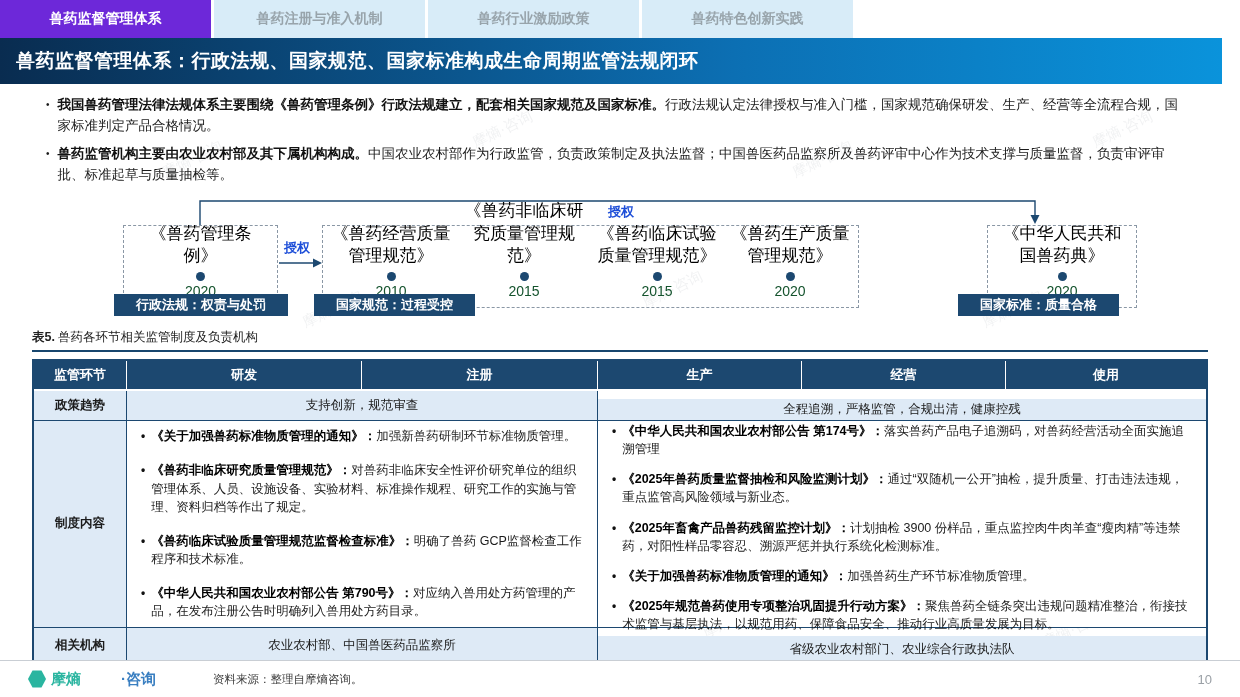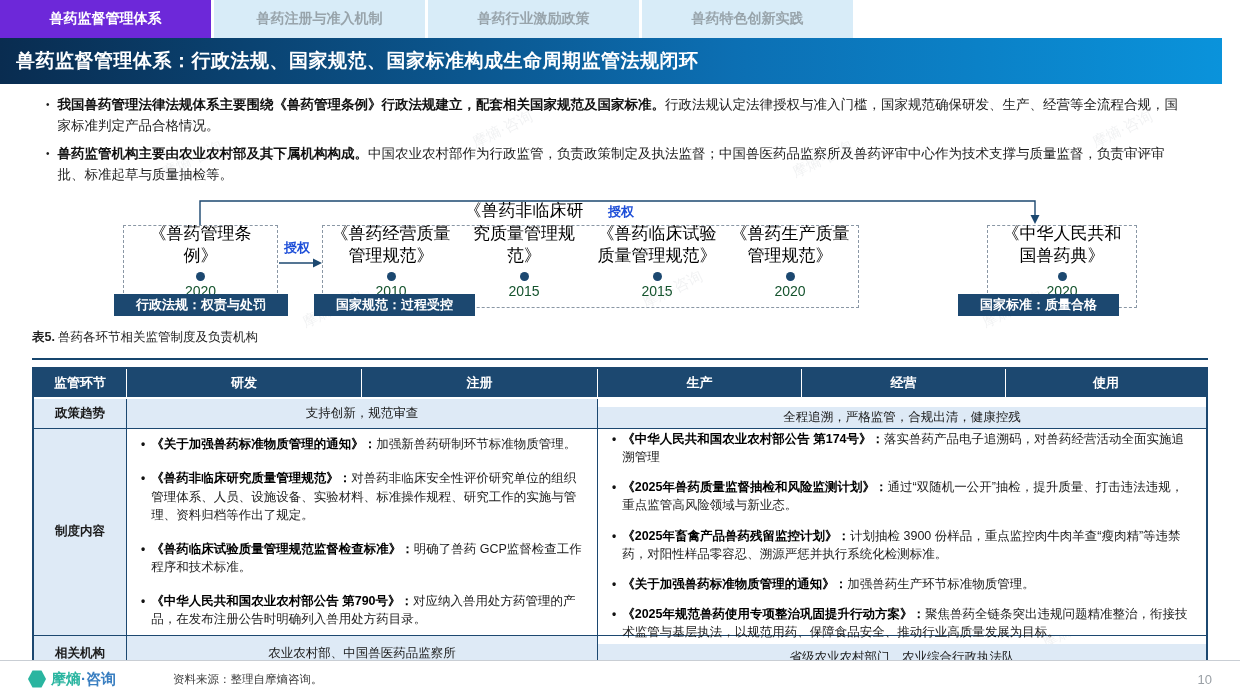--- a/index.html
+++ b/index.html
@@ -40,21 +40,21 @@
   .tl-name { height:34px; display:flex; align-items:flex-end; justify-content:center; font-size:17px; line-height:1.3; color:#000000; }
   .tl-dot { width:9px; height:9px; border-radius:50%; background:#1c4870; margin:5px auto 2px; }
   .tl-year { font-size:14px; color:#14532d; }
   .tl-tag { position:absolute; top:101px; background:#1c4870; color:#fff; font-size:13px; font-weight:bold;
             padding:2px 22px; white-space:nowrap; }
   .tl-auth { position:absolute; font-size:13px; font-weight:bold; color:#1d4ed8; }
   .auth-mid { left:252px; top:46px; }
   .auth-top { left:576px; top:10px; }
 
   
-  .tbl-caption { position:relative; z-index:1; margin:6px 32px 0; padding-bottom:12px; border-bottom:2px solid #17466e;
+  .tbl-caption { position:relative; z-index:1; margin:6px 32px 0; padding-bottom:4px; border-bottom:2px solid #17466e;
                  font-size:12.5px; color:#222; }
   .tbl-caption .cap-b { font-weight:bold; margin-right:3px; }
 
   
   .reg-table { position:relative; z-index:1; margin:7px 32px 0; width:1176px; border:2px solid #1c4870;
                display:grid; grid-template-columns:93px 235px 236px 204px 204px 1fr;
                grid-template-rows:30px 30px 207px 36px; }
   .th { background:#1c4870; color:#fff; font-size:13px; font-weight:bold;
         display:flex; align-items:center; justify-content:center;
         border-right:1px solid #fff; border-bottom:2px solid #fff; }
@@ -75,21 +75,21 @@
   .left-items .cell-item { margin:8px 0; }
   .right-items .cell-item { margin:6px 0; }
 
   
   .footer { position:absolute; z-index:2; left:0; right:0; bottom:0; height:37px; border-top:1px solid #c9ced4;
             background:#fff; display:flex; align-items:center; padding:0 28px;gap:19px; }
   .brand { display:flex; align-items:center; }
   .brand-icon { width:18px; height:18px; background:#2ab5a0; border-radius:4px;
                 clip-path:polygon(25% 3%,75% 3%,100% 50%,75% 97%,25% 97%,0 50%); margin-right:5px; }
   .brand-t1 { color:#2ab5a0; font-size:15px; font-weight:bold; }
-  .brand-t2 { color:#3a7fc1; font-size:15px; font-weight:bold; }
+  .brand-t2 { color:#3a7fc1; font-size:15px; font-weight:bold;padding-left:40px; }
   .source { margin-left:38px; font-size:11.5px; color:#3d3d3d; }
   .pagenum { margin-left:auto; font-size:13px; color:#9aa0a6; }
 </style>
 </head>
 <body>
 
 <div class="slide">
 
   <span class="wm" style="left:160px;top:150px">摩熵·咨询</span>
   <span class="wm" style="left:470px;top:120px">摩熵·咨询</span>

